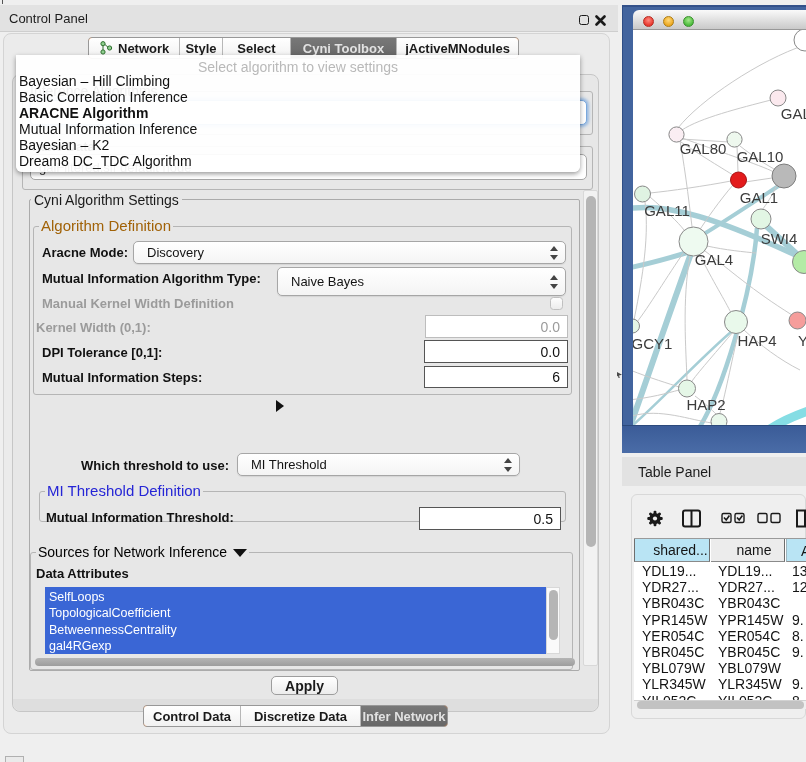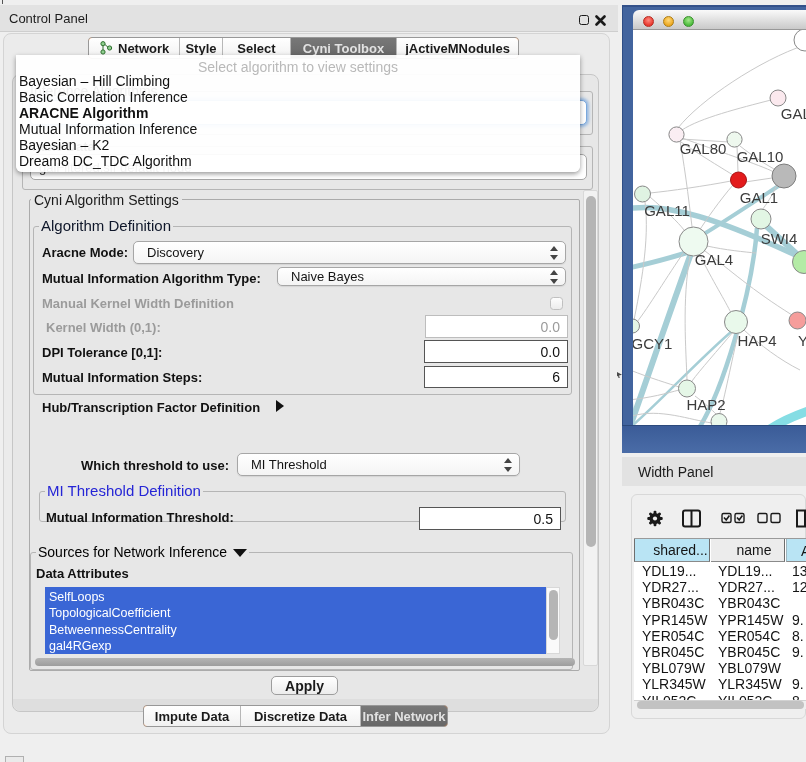--- a/index.html
+++ b/index.html
@@ -59,36 +59,35 @@
   <div style="width:121px">jActiveMNodules</div>
 </div>
 
 <div class="abs" style="left:29px;top:199px;width:551px;height:472px;border:1px solid #ababab;border-radius:2px"></div>
 <div class="abs" style="left:31px;top:192px;background:#e7e7e7;padding:0 3px;font-size:14px;color:#1a1a1a;white-space:nowrap">Cyni Algorithm Settings</div>
 
 <div class="abs" style="left:583px;top:190px;width:15px;height:476px;background:#f2f2f2;border:1px solid #d8d8d8;border-radius:2px"></div>
 <div class="abs" style="left:585.5px;top:196px;width:10px;height:351px;background:#b5b5b5;border-radius:5px"></div>
 
 <div class="tb" style="left:33px;top:226px;width:539px;height:169px">
-      <span style="color:#0f172a;font-size:15px;top:-10px">Algorithm Definition</span>
+      <span style="color:#a16207;font-size:15px;top:-10px">Algorithm Definition</span>
     </div>
 <div class="lbl" style="left:42px;top:245px">Aracne Mode:</div>
 <div class="combo" style="left:133px;top:241px;width:433px;height:23px">Discovery<span class="carr"></span></div>
 <div class="lbl" style="left:42px;top:271px">Mutual Information Algorithm Type:</div>
-<div class="combo" style="left:277px;top:267px;width:289px;height:19px">Naive Bayes<span class="carr"></span></div>
+<div class="combo" style="left:277px;top:267px;width:289px;height:29px">Naive Bayes<span class="carr"></span></div>
 <div class="glbl" style="left:42px;top:296px">Manual Kernel Width Definition</div>
 <div class="abs" style="left:550px;top:297px;width:13px;height:13px;background:linear-gradient(#fdfdfd,#ededed);border:1px solid #c0c0c0;border-radius:3.5px"></div>
-<div class="glbl" style="left:46px;top:320px">Kernel Width (0,1):</div>
+<div class="glbl" style="left:36px;top:320px">Kernel Width (0,1):</div>
 <div class="tfd" style="left:425px;top:315px;width:143px;height:23px">0.0</div>
 <div class="lbl" style="left:42px;top:345px">DPI Tolerance [0,1]:</div>
 <div class="tf" style="left:424px;top:340px;width:144px;height:23px">0.0</div>
 <div class="lbl" style="left:42px;top:370px">Mutual Information Steps:</div>
 <div class="tf" style="left:424px;top:366px;width:144px;height:22px">6</div>
 
-<div class="lbl" style="left:42px;top:400px">Hub/Transcription Factor Definition</div>
 <div class="abs" style="left:276px;top:400px;width:0;height:0;border-top:6.5px solid transparent;border-bottom:6.5px solid transparent;border-left:8px solid #111"></div>
 
 <div class="lbl" style="left:81px;top:458px">Which threshold to use:</div>
 <div class="combo" style="left:237px;top:453px;width:283px;height:23px">MI Threshold<span class="carr"></span></div>
 <div class="tb" style="left:39px;top:491px;width:527px;height:31px">
       <span style="color:#2525d6;font-size:15px;top:-10px">MI Threshold Definition</span>
     </div>
 <div class="lbl" style="left:46px;top:510px">Mutual Information Threshold:</div>
 <div class="tf" style="left:419px;top:507px;width:142px;height:23px">0.5</div>
 
@@ -100,21 +99,21 @@
 <div class="abs" style="left:49px;top:589px;font-size:12.5px;color:#fff;line-height:16.4px">SelfLoops<br>TopologicalCoefficient<br>BetweennessCentrality<br>gal4RGexp</div>
 <div class="abs" style="left:546px;top:587px;width:14px;height:67px;background:#fafafa;border:1px solid #d8d8d8"></div>
 <div class="abs" style="left:548.5px;top:590px;width:9px;height:50px;background:#b5b5b5;border-radius:4.5px"></div>
 
 <div class="abs" style="left:35px;top:658px;width:540px;height:8px;background:linear-gradient(#b5b5b5,#9d9d9d);border-radius:4px"></div>
 
 <div class="abs" style="left:13px;top:699px;width:585px;height:12px;background:#dedede;border-radius:0 0 8px 8px"></div>
 
 <div class="abs" style="left:271px;top:676px;width:67px;height:19px;background:linear-gradient(#ffffff,#ececec);border:1px solid #9d9d9d;border-radius:5px;display:flex;align-items:center;justify-content:center;font-size:14px;font-weight:bold;color:#1a1a1a">Apply</div>
 <div class="seg" style="left:143px;top:705px;height:22px">
-  <div style="width:97px">Impute Data</div>
+  <div style="width:97px">Control Data</div>
   <div style="width:120px">Discretize Data</div>
   <div class="sel" style="width:86px">Infer Network</div>
 </div>
 
 <div class="abs" style="left:16px;top:55px;width:564px;height:117px;background:rgba(255,255,255,0.94);border-radius:0 0 6px 6px;box-shadow:0 2px 5px rgba(0,0,0,0.4)">
   <div style="position:absolute;top:4px;left:0;width:100%;text-align:center;font-size:14px;color:#b9b9b9">Select algorithm to view settings</div>
   <div style="position:absolute;top:17.5px;left:3px;font-size:14px;color:#111;line-height:16.1px;white-space:nowrap">Bayesian – Hill Climbing<br>Basic Correlation Inference<br><span class="b">ARACNE Algorithm</span><br>Mutual Information Inference<br>Bayesian – K2<br>Dream8 DC_TDC Algorithm</div>
 </div>
 
 <div class="abs" style="left:622px;top:5px;width:184px;height:448px;background:#42649e;border-top:2px solid #33518a;border-left:1px solid #2e4d85"></div>
@@ -197,21 +196,21 @@
     <text x="803" y="345.5">Y</text>
     <text x="706" y="409.5">HAP2</text>
   </g>
 </svg>
 </div>
 <div class="abs" style="left:622px;top:425px;width:184px;height:28px;background:linear-gradient(#3b5c98,#4a6ca7);border-top:1.5px solid #2c4a7c"></div>
 
 <div class="abs" style="left:617px;top:372px;width:5px;height:6px;background:#4a4a4a;clip-path:polygon(0 0,100% 45%,40% 60%,55% 100%,30% 100%,20% 62%,0 75%)"></div>
 
 <div class="abs" style="left:622px;top:457px;width:184px;height:29px;background:#e2e2e2">
-  <div class="abs" style="left:16px;top:7px;font-size:14px;color:#1c1c1c">Width Panel</div>
+  <div class="abs" style="left:16px;top:7px;font-size:14px;color:#1c1c1c">Table Panel</div>
 </div>
 <div class="abs" style="left:631px;top:494px;width:175px;height:225px;background:#efefef;border:1px solid #d8d8d8;border-radius:6px"></div>
 
 <svg class="abs" style="left:646px;top:509px" width="160" height="20" viewBox="0 0 160 20">
   <g fill="#1a1a1a">
     <circle cx="9" cy="9.5" r="5.6"></circle>
     <g>
       <rect x="7.6" y="1.8" width="2.8" height="4" rx="1"></rect>
       <rect x="7.6" y="13.2" width="2.8" height="4" rx="1"></rect>
       <rect x="1.3" y="8.1" width="4" height="2.8" rx="1"></rect>

